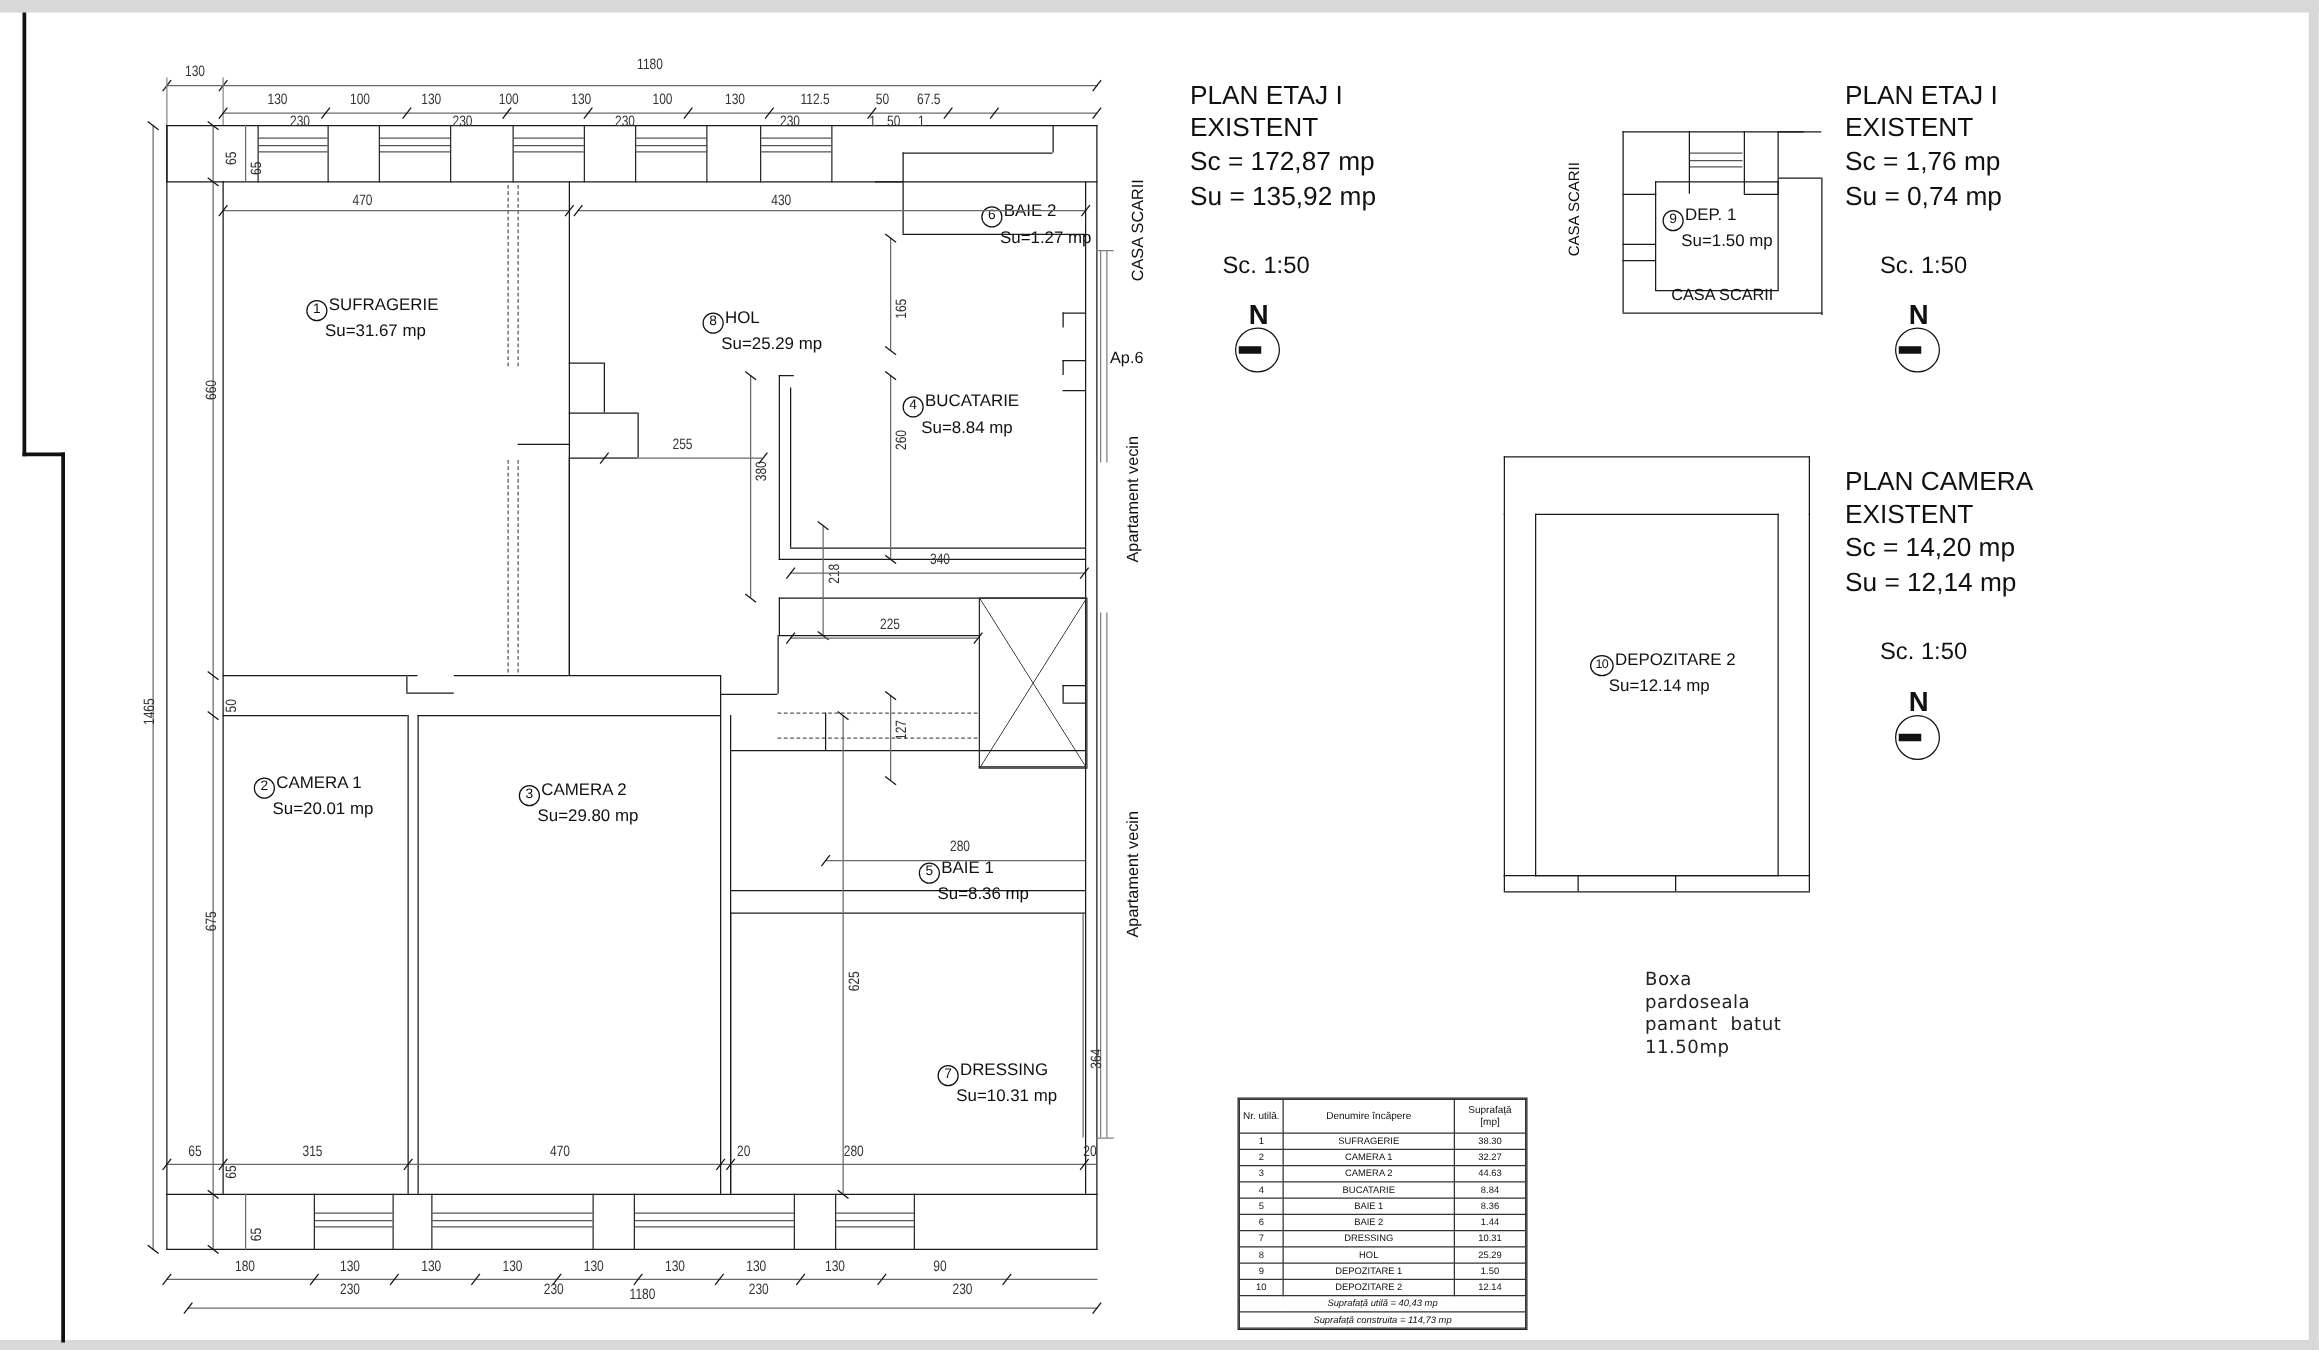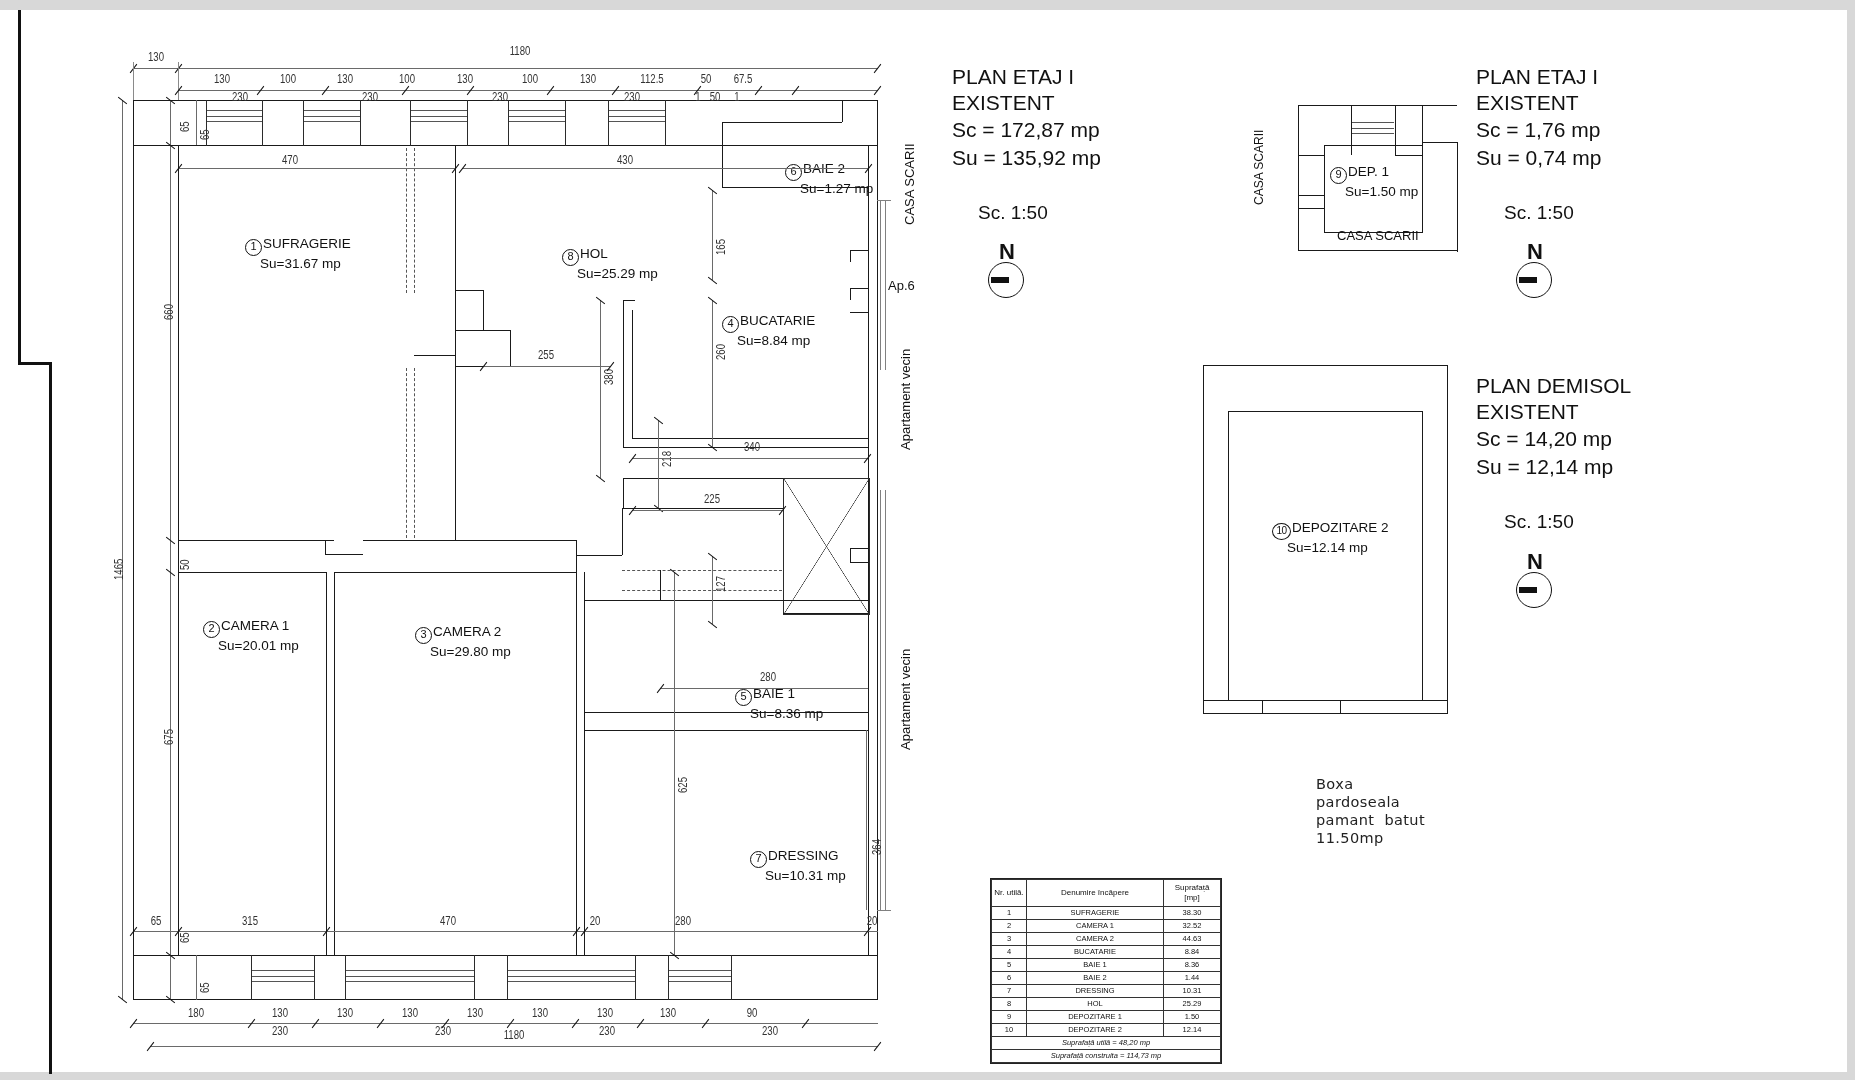--- a/index.html
+++ b/index.html
@@ -504,21 +504,21 @@
     <div class="ln v thick" style="left:1203px;top:700px;height:13px;"></div>
     <div class="ln v thick" style="left:1447px;top:700px;height:13px;"></div>
 
     <div class="lbl" style="left:1272px;top:520px;">
       <span class="n w2">10</span><span>DEPOZITARE 2</span>
       <span class="sub">Su=12.14 mp</span>
     </div>
   </div>
 
   <div>
-    <div class="title" style="left:1476px;top:373px;">PLAN  DEMISOL</div>
+    <div class="title" style="left:1476px;top:373px;">PLAN  CAMERA</div>
     <div class="title" style="left:1476px;top:399px;">EXISTENT</div>
     <div class="title" style="left:1476px;top:426px;">Sc = 14,20 mp</div>
     <div class="title" style="left:1476px;top:454px;">Su = 12,14 mp</div>
     <div class="scale" style="left:1504px;top:511px;">Sc. 1:50</div>
     <div class="north" style="left:1516px;top:572px;">
       <span class="nletter">N</span>
       <span class="circ"></span>
       <span class="bar"></span>
     </div>
   </div>
@@ -539,21 +539,21 @@
       </thead>
       <tbody>
         <tr>
             <td class="c0">1</td>
             <td>SUFRAGERIE</td>
             <td class="c2">38.30</td>
           </tr>
         <tr>
             <td class="c0">2</td>
             <td>CAMERA 1</td>
-            <td class="c2">32.52</td>
+            <td class="c2">32.27</td>
           </tr>
         <tr>
             <td class="c0">3</td>
             <td>CAMERA 2</td>
             <td class="c2">44.63</td>
           </tr>
         <tr>
             <td class="c0">4</td>
             <td>BUCATARIE</td>
             <td class="c2">8.84</td>
@@ -582,21 +582,21 @@
             <td class="c0">9</td>
             <td>DEPOZITARE 1</td>
             <td class="c2">1.50</td>
           </tr>
         <tr>
             <td class="c0">10</td>
             <td>DEPOZITARE 2</td>
             <td class="c2">12.14</td>
           </tr>
         <tr class="totrow">
-            <td colspan="3">Suprafață utilă = 48,20 mp</td>
+            <td colspan="3">Suprafață utilă = 40,43 mp</td>
           </tr>
         <tr class="totrow">
             <td colspan="3">Suprafață construita = 114,73 mp</td>
           </tr>
       </tbody>
     </table>
   </div>
 
 </div>
 

